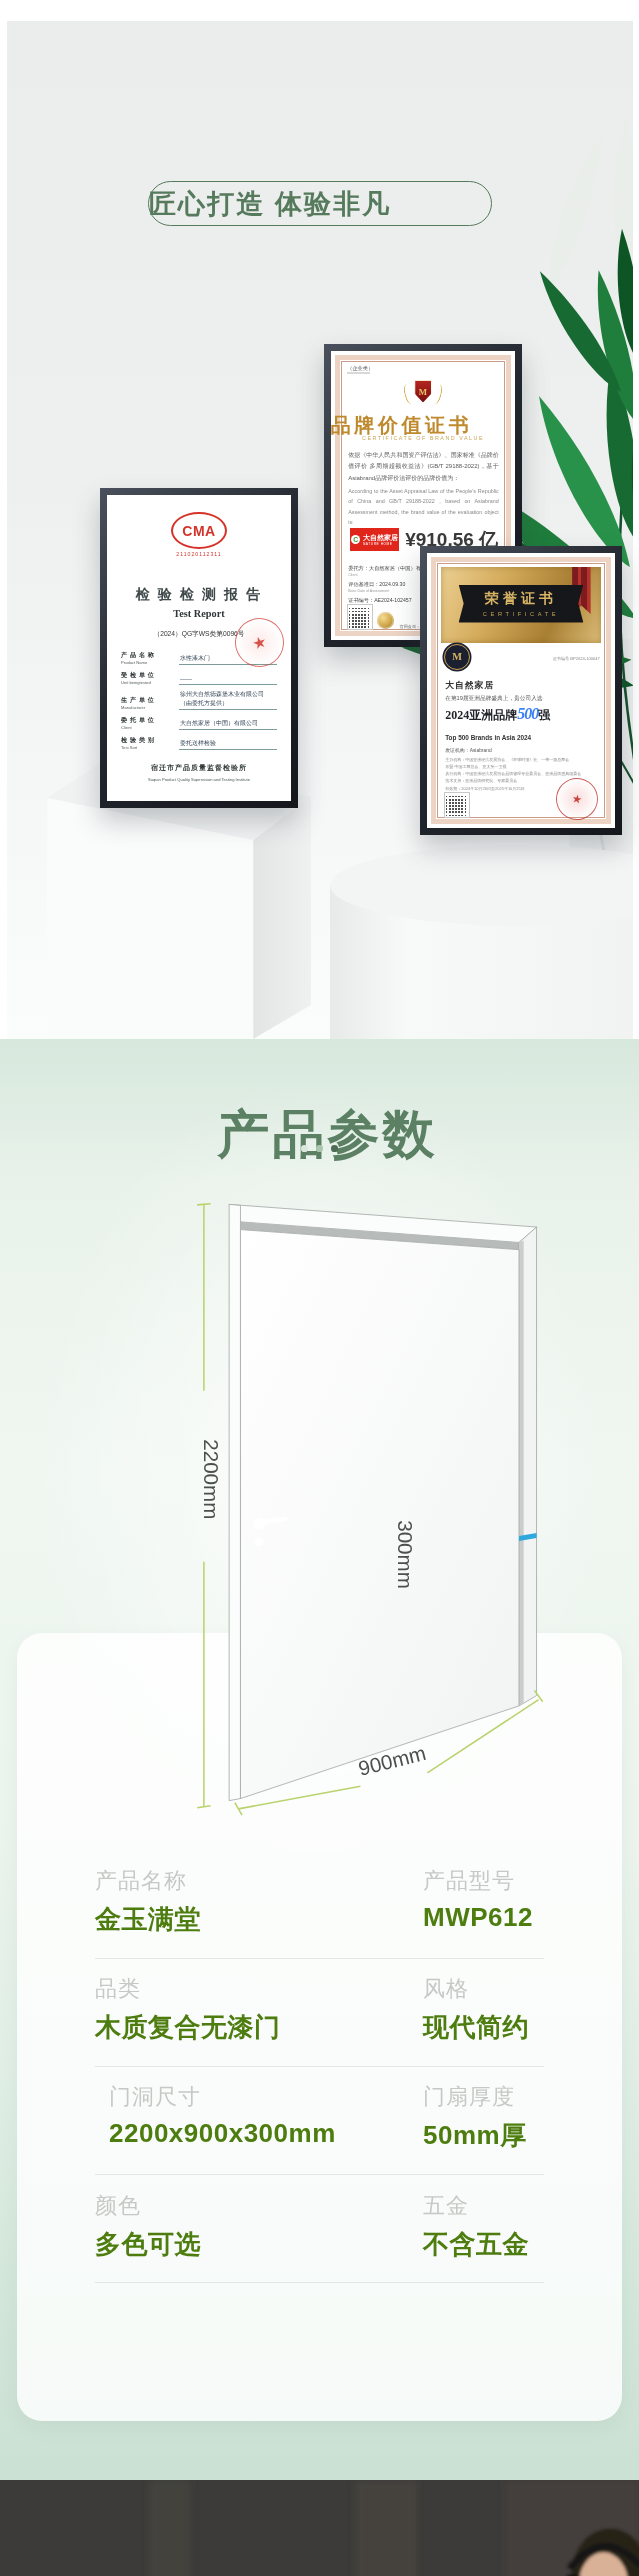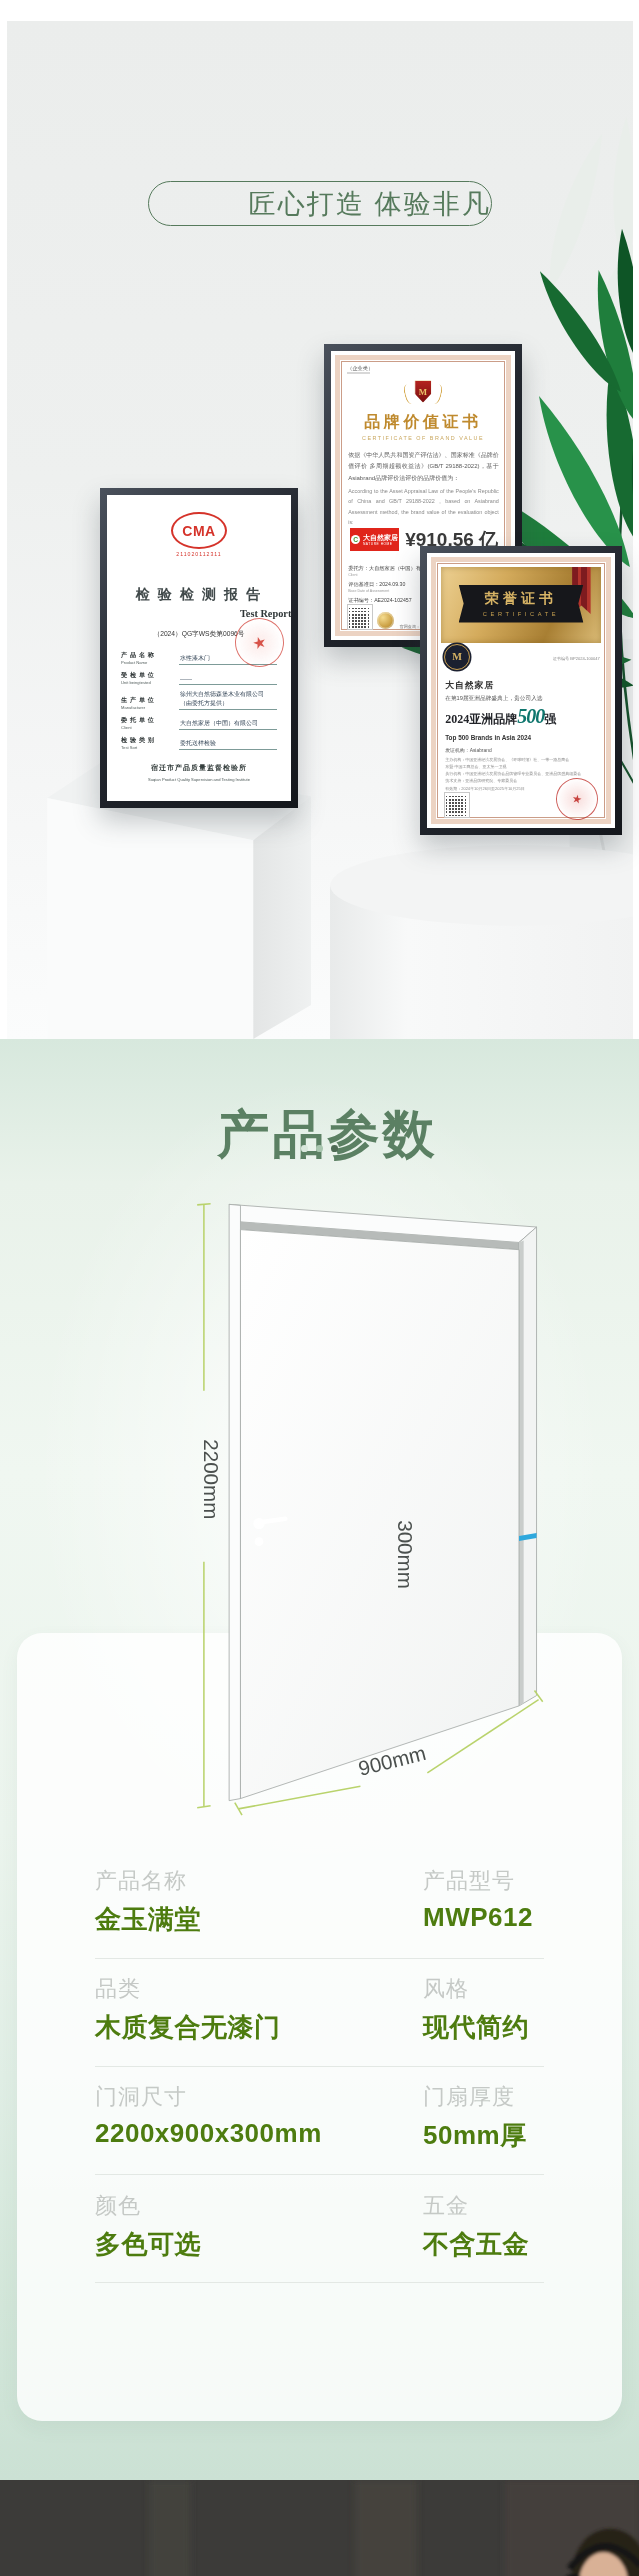--- a/index.html
+++ b/index.html
@@ -9,35 +9,35 @@
   .center{text-align:center;}
 
   
   .hero-bg{left:6.7px;top:20.6px;width:626px;height:1018px;
     background:linear-gradient(180deg,#ebedec 0%,#eef0ef 45%,#f5f6f6 75%,#fbfcfc 100%);}
   .hero-title{left:0;top:114px;width:100%;text-align:center;font-size:49px;font-weight:bold;
     letter-spacing:1px;color:#567a5c;line-height:1.08;}
   .grad-green{background:linear-gradient(160deg,#63a844 10%,#2f6b42 85%);-webkit-background-clip:text;background-clip:text;color:transparent;}
   .grad-orange{background:linear-gradient(160deg,#f3b173 15%,#cd7a33 85%);-webkit-background-clip:text;background-clip:text;color:transparent;}
   .hero-sub{left:148px;top:181px;width:342px;height:43px;border:1.5px solid #567a5c;border-radius:24px;
-    display:flex;align-items:center;justify-content:flex-end;font-size:27px;letter-spacing:2.1px;color:#567a5c;font-weight:400;}
+    display:flex;align-items:center;justify-content:flex-start;font-size:27px;letter-spacing:2.1px;color:#567a5c;font-weight:700;}
 
   
   .cert{box-sizing:border-box;padding:6.7px;background:linear-gradient(135deg,#4a515c 0%,#23272f 45%,#14171c 100%);
         box-shadow:0 13.4px 25px rgba(50,60,70,.28);}
   .paper{position:relative;width:100%;height:100%;background:#fff;overflow:hidden;}
   .ornate{position:absolute;inset:4.1px;border:5.7px solid #ecd3c3;}
   .ornate:after{content:"";position:absolute;inset:1px;border:1px solid #cb9d88;}
 
   
   .tr-oval{margin:17.5px auto 0;width:52px;height:33px;border:2.1px solid #d5332a;border-radius:50%;
     display:flex;align-items:center;justify-content:center;font-size:14px;font-weight:bold;color:#d5332a;letter-spacing:0.5px;text-align:center;}
   .tr-no{margin-top:2.1px;font-size:5.2px;color:#d5332a;letter-spacing:1px;}
   .tr-title{margin-top:29px;font-size:14px;font-weight:bold;color:#40494a;letter-spacing:2.1px;}
-  .tr-ten{margin-top:4.1px;font-size:10.3px;font-weight:bold;font-family:"Liberation Serif","DejaVu Serif",serif;color:#2f3637;text-align:right;}
+  .tr-ten{margin-top:4.1px;font-size:10.3px;font-weight:bold;font-family:"Liberation Serif","DejaVu Serif",serif;color:#2f3637;}
   .tr-repno{margin-top:10.3px;font-size:6.7px;color:#333;}
   .tr-fields{margin:12.4px 14.4px 0;}
   .tr-row{display:flex;margin-bottom:5.7px;align-items:flex-end;}
   .tr-lab{width:58px;flex:none;text-align:left;}
   .tr-lzh{font-size:6.2px;color:#2f3637;font-weight:bold;letter-spacing:0.5px;}
   .tr-len{font-size:4.1px;color:#55605f;}
   .tr-val{flex:1;font-size:6px;color:#2c3e50;border-bottom:0.5px solid #7d9b98;padding:0 1px 1px;text-align:left;min-height:7.2px;}
   .tr-org{margin-top:13.4px;font-size:7px;font-weight:bold;color:#37403f;letter-spacing:1px;}
   .tr-orgen{margin-top:3.6px;font-size:4.1px;color:#4c5857;}
   .tr-stamp{position:absolute;top:123px;right:7.2px;width:47px;height:47px;border-radius:50%;
@@ -49,21 +49,21 @@
   .bv-corner{position:absolute;top:14.4px;left:16.5px;font-size:5.2px;color:#555;}
   .bv-corner-sub{position:absolute;top:21.6px;left:16.5px;width:23px;height:2.1px;background:#d8d8d8;}
   .bv-medal{position:absolute;top:27px;left:50%;transform:translateX(-50%);width:43px;height:30px;}
   .wing{position:absolute;top:6.2px;width:8.2px;height:19.6px;border-radius:50%;}
   .wing.l{left:3.1px;border-left:1.8px solid #d2a23f;transform:rotate(-14deg);}
   .wing.r{right:3.1px;border-right:1.8px solid #d2a23f;transform:rotate(14deg);}
   .shield{position:absolute;left:50%;top:3.1px;transform:translateX(-50%);width:16.5px;height:21.6px;
     background:linear-gradient(#b3241f,#7c1010);clip-path:polygon(0 0,100% 0,100% 60%,50% 100%,0 60%);
     display:flex;align-items:center;justify-content:center;color:#e9c36a;font-weight:bold;font-size:8.8px;
     font-family:"Liberation Serif","DejaVu Serif",serif;box-shadow:0 0 0 1px #d2a23f;}
-  .bv-title{position:absolute;top:61px;left:0;width:100%;text-align:center;font-size:16px;font-weight:bold;
+  .bv-title{position:absolute;top:61px;left:0;width:100%;font-size:20px;font-weight:bold;
     color:#bf8a2e;letter-spacing:3.6px;}
   .bv-sub{position:absolute;top:84px;left:0;width:100%;text-align:center;font-size:5.4px;color:#c9a75f;letter-spacing:1.5px;}
   .bv-pzh{position:absolute;top:99px;left:17.5px;right:16.5px;font-size:6px;color:#5a5a5a;line-height:1.95;text-align:justify;}
   .bv-pen{position:absolute;top:135px;left:17.5px;right:16.5px;font-size:5.4px;color:#8a8a8a;line-height:1.95;text-align:justify;}
   .bv-valrow{position:absolute;top:176px;left:15.5px;right:13.4px;display:flex;align-items:center;justify-content:center;gap:6.2px;}
   .bv-logo{flex:none;width:49px;height:23px;background:#e0251b;display:flex;align-items:center;justify-content:center;gap:2.6px;}
   .bv-c{width:9.3px;height:9.3px;border-radius:50%;background:#fff;color:#3f9b35;font-weight:bold;font-size:6.7px;
     display:flex;align-items:center;justify-content:center;}
   .bv-lzh{color:#fff;font-size:7px;font-weight:bold;line-height:1.1;}
   .bv-len{color:#fff;font-size:3.3px;letter-spacing:0.5px;}
@@ -93,21 +93,21 @@
   .hn-ben{color:#c6a050;font-size:5.7px;letter-spacing:3.6px;margin-top:2.6px;}
   .hn-medal{position:absolute;top:91px;left:17.5px;width:24px;height:24px;border-radius:50%;
     background:#1b2030;border:1.5px solid #caa052;display:flex;align-items:center;justify-content:center;
     color:#d8b465;font-size:10.3px;font-weight:bold;font-family:"Liberation Serif","DejaVu Serif",serif;
     box-shadow:0 0 0 1.5px #1b2030;}
   .hn-certno{position:absolute;top:103px;right:15.5px;font-size:4.1px;color:#888;}
   .hn-brand{position:absolute;top:127px;left:18.5px;font-size:8.8px;font-weight:bold;color:#333;letter-spacing:1px;}
   .hn-intro{position:absolute;top:142px;left:18.5px;font-size:5.7px;color:#555;}
   .hn-award{position:absolute;top:152px;left:18.5px;font-family:"Liberation Serif","DejaVu Serif",serif;color:#23252a;}
   .hn-ap{font-size:12px;font-weight:bold;}
-  .hn-an{font-size:20px;font-weight:bold;font-style:italic;color:#0f766e;letter-spacing:-1px;}
+  .hn-an{font-size:16px;font-weight:bold;font-style:italic;color:#3b82f6;letter-spacing:-1px;}
   .hn-as{font-size:12px;font-weight:bold;}
   .hn-aen{position:absolute;top:181px;left:18.5px;font-size:6.4px;color:#333;font-weight:bold;}
   .hn-issuer{position:absolute;top:194px;left:18.5px;font-size:4.9px;color:#555;}
   .hn-smalls{position:absolute;top:203px;left:18.5px;right:14.4px;font-size:4px;color:#8a8a8a;line-height:1.75;text-align:left;}
   .hn-validity{position:absolute;top:233px;left:18.5px;font-size:4px;color:#8a8a8a;}
   .hn-qr{position:absolute;left:18.5px;bottom:11.3px;}
   .hn-stamp{position:absolute;right:17.5px;bottom:8.2px;width:40px;height:40px;border-radius:50%;
     border:1.3px solid rgba(190,40,35,.75);background:radial-gradient(circle,rgba(215,70,60,.18),rgba(215,70,60,0) 72%);
     display:flex;align-items:center;justify-content:center;color:rgba(190,40,35,.85);font-size:11.3px;transform:rotate(12deg);}
 
@@ -385,21 +385,21 @@
   <div class="abs pdiv" style="top:1958px;"></div>
   <div class="abs pcell" style="left:95px;top:1974px;">
     <div class="plabel">品类</div>
     <div class="pvalue">木质复合无漆门</div>
   </div>
   <div class="abs pcell" style="left:423px;top:1974px;">
     <div class="plabel">风格</div>
     <div class="pvalue">现代简约</div>
   </div>
   <div class="abs pdiv" style="top:2066px;"></div>
-  <div class="abs pcell" style="left:95px;top:2082px;">
+  <div class="abs pcell" style="left:109px;top:2082px;">
     <div class="plabel">门洞尺寸</div>
     <div class="pvalue">2200x900x300mm</div>
   </div>
   <div class="abs pcell" style="left:423px;top:2082px;">
     <div class="plabel">门扇厚度</div>
     <div class="pvalue">50mm厚</div>
   </div>
   <div class="abs pdiv" style="top:2174px;"></div>
   <div class="abs pcell" style="left:95px;top:2191px;">
     <div class="plabel">颜色</div>

